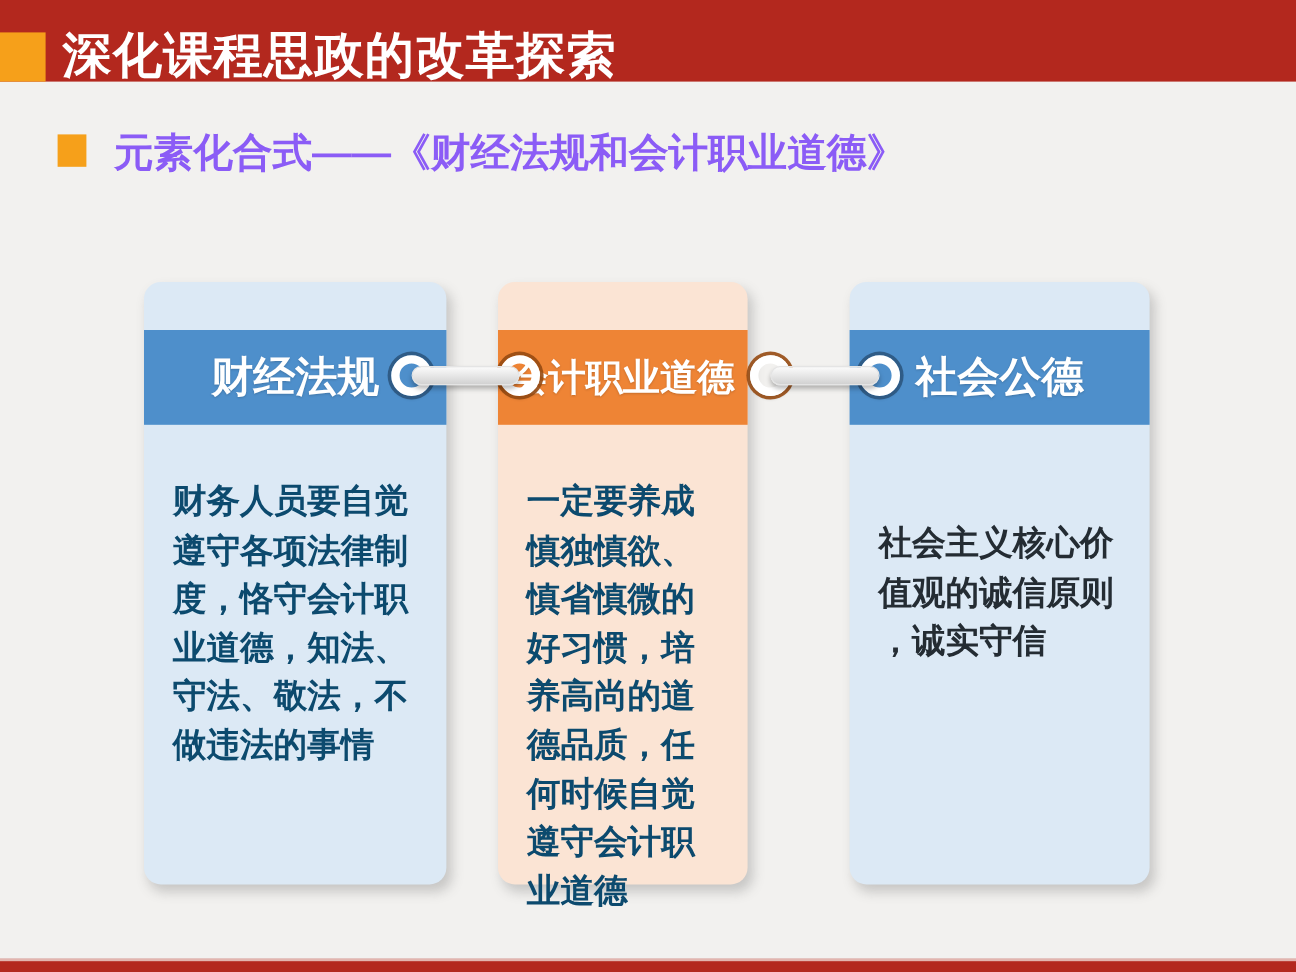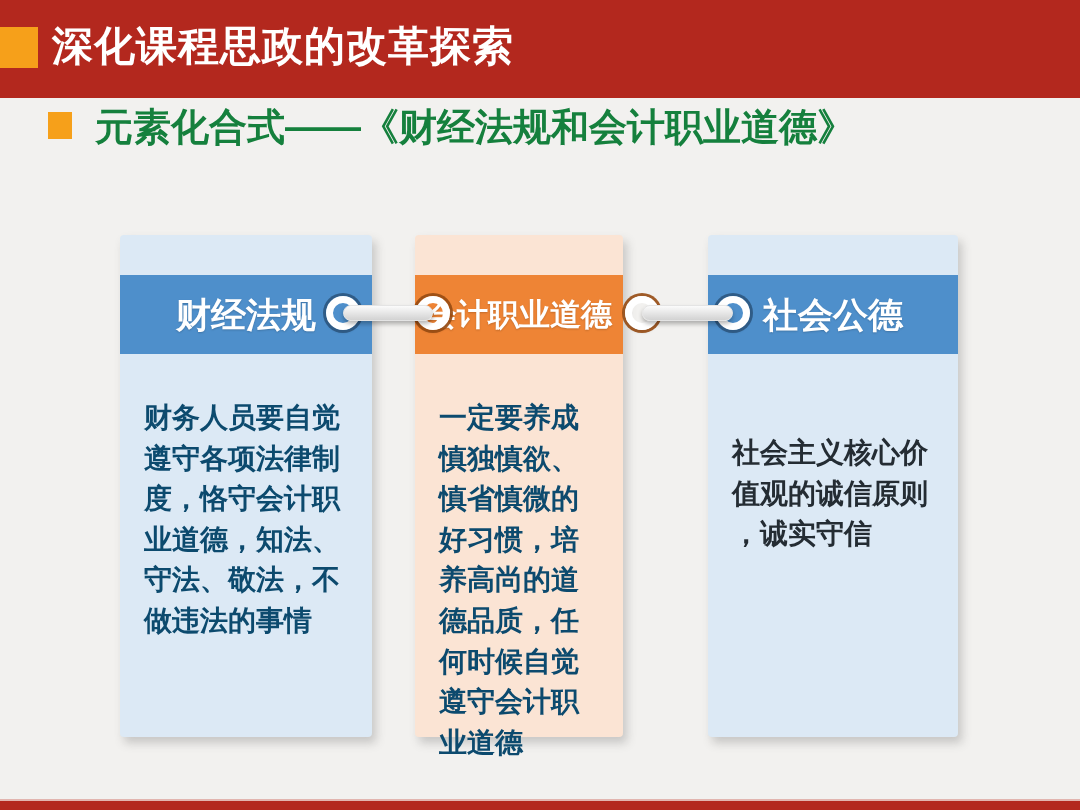--- a/index.html
+++ b/index.html
@@ -14,21 +14,21 @@
     height: 810px;
     background: #F2F1EF;
     overflow: hidden;
   }
 
   
   .top-banner {
     position: absolute;
     top: 0; left: 0;
     width: 1080px;
-    height: 98px;
+    height: 68px;
     background: #B3281E;
   }
   .banner-accent-square {
     position: absolute;
     left: 0;
     top: 27px;
     width: 38px;
     height: 41px;
     background: #F6A01A;
   }
@@ -60,32 +60,32 @@
     width: 24px;
     height: 27px;
     background: #F6A01A;
   }
   .subtitle-text {
     position: absolute;
     left: 95px;
     top: 0;
     height: 46px;
     line-height: 46px;
-    font-size: 38px;
+    font-size: 33px;
     font-weight: 600;
-    color: #15803d;
+    color: #8b5cf6;
     white-space: nowrap;
   }
 
   
   .card {
     position: absolute;
     top: 235px;
     height: 502px;
-    border-radius: 4px;
+    border-radius: 14px;
     box-shadow: 4px 6px 10px rgba(90, 90, 90, 0.28);
   }
   .card-1 { left: 120px; width: 252px; background: #DCE9F5; }
   .card-2 { left: 415px; width: 208px; background: #FBE4D4; }
   .card-3 { left: 708px; width: 250px; background: #DCE9F5; }
 
   .card-header {
     position: absolute;
     left: 0;
     top: 40px;

